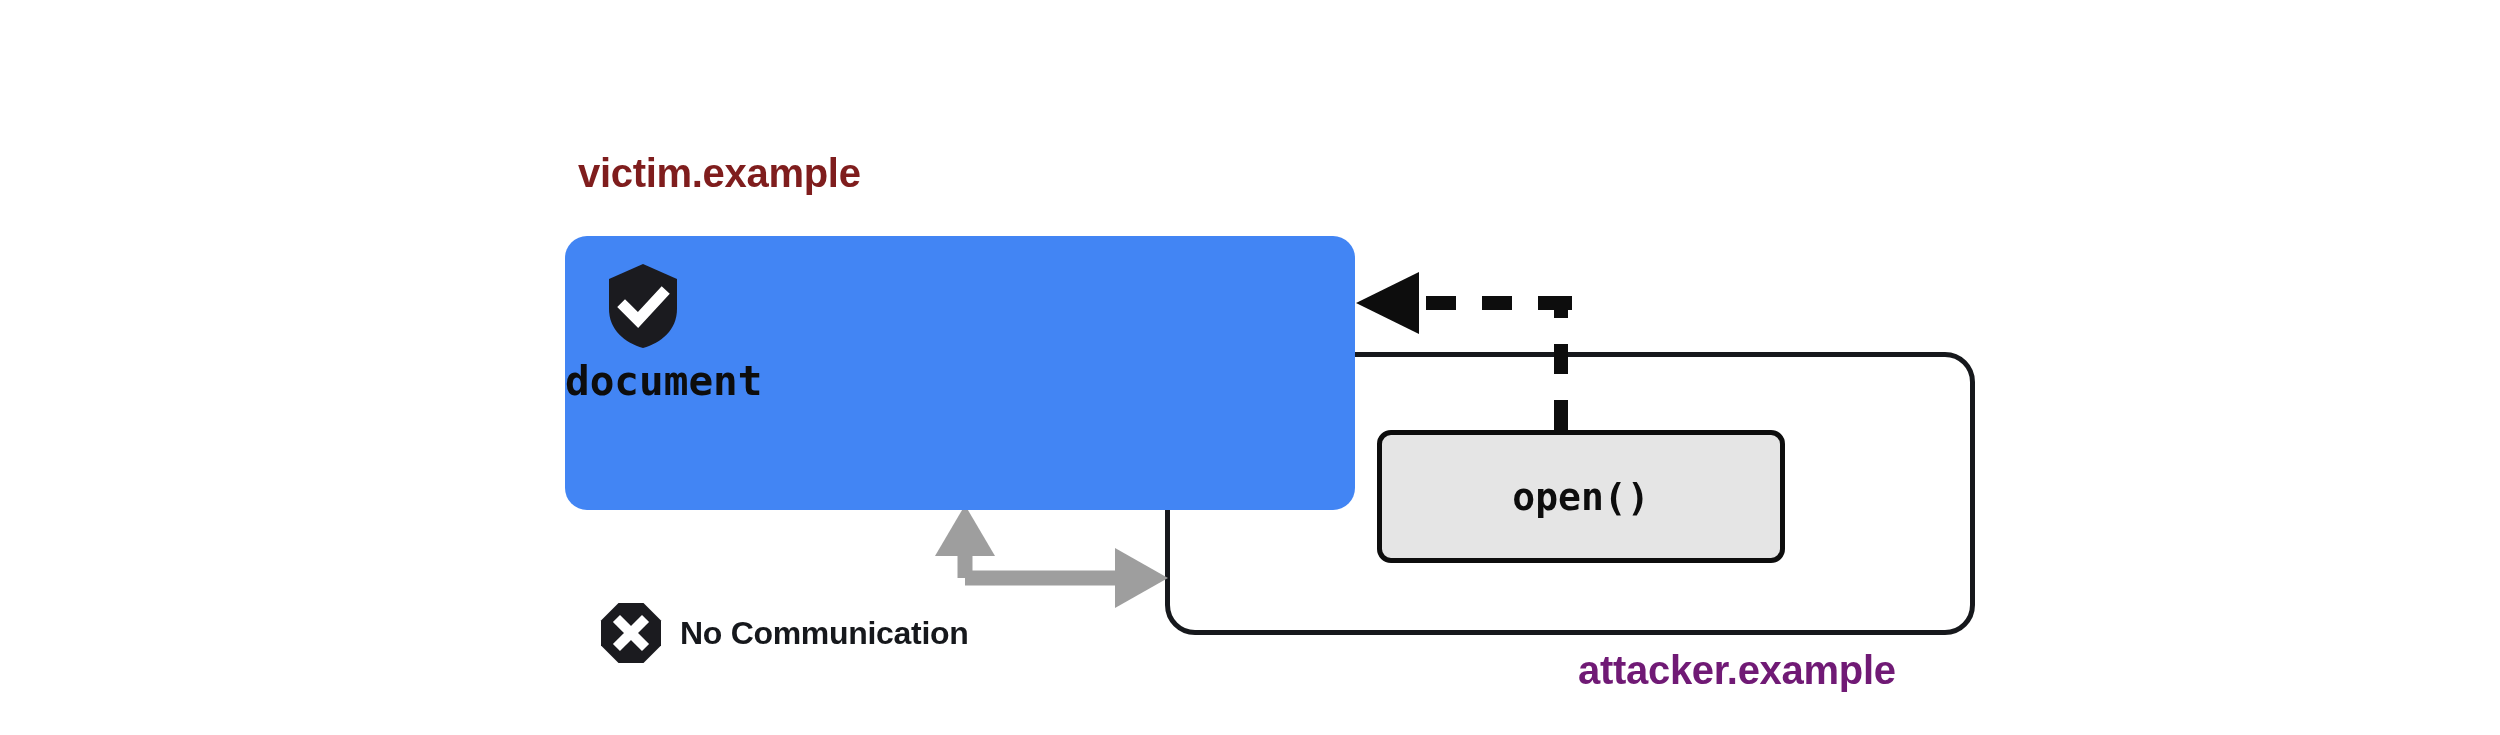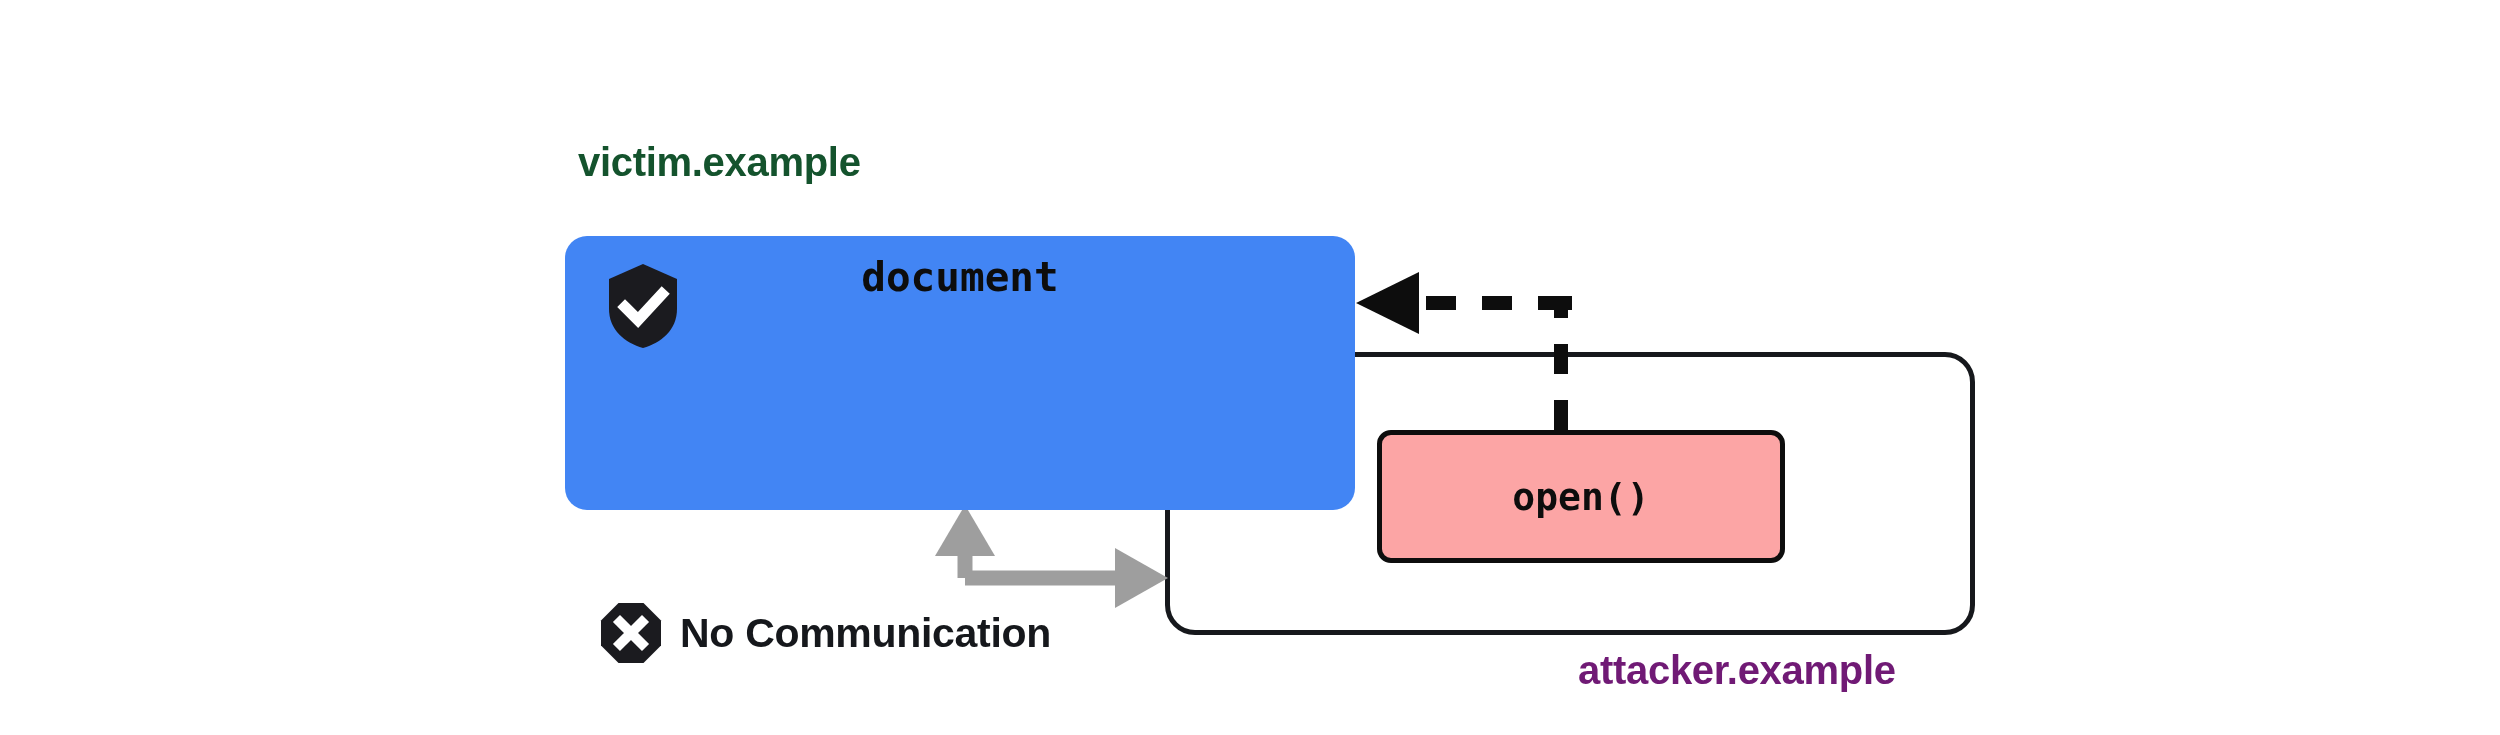--- a/index.html
+++ b/index.html
@@ -25,24 +25,24 @@
   .layer-grey-arrow       { z-index: 2; }
   .layer-victim-box       { z-index: 3; }
   .layer-openbox          { z-index: 4; }
   .layer-dashed           { z-index: 5; }
   .layer-labels           { z-index: 6; }
 
   
   .victim-label {
     position: absolute;
     left: 578px;
-    top: 140px;
+    top: 151px;
     font-size: 40px;
     font-weight: 700;
-    color: #14532d;
+    color: #7f1d1d;
     letter-spacing: -0.3px;
     white-space: nowrap;
   }
   .victim-box {
     position: absolute;
     left: 565px;
     top: 236px;
     width: 790px;
     height: 274px;
     border-radius: 22px;
@@ -55,21 +55,21 @@
     width: 76px;
     height: 88px;
   }
   .victim-text {
     position: absolute;
     left: 0;
     top: 0;
     width: 100%;
     height: 100%;
     display: flex;
-    flex-direction: column;
+    flex-direction: row;
     align-items: center;
     justify-content: flex-start;
     gap: 2px;
     padding-top: 16px;
     box-sizing: border-box;
   }
   .mono-line {
     font-family: "DejaVu Sans Mono", "Liberation Mono", monospace;
     font-weight: 700;
     font-size: 41px;
@@ -105,21 +105,21 @@
   
   .open-box {
     position: absolute;
     left: 1377px;
     top: 430px;
     width: 408px;
     height: 133px;
     border: 5px solid #0d0d0d;
     border-radius: 14px;
     box-sizing: border-box;
-    background: #fca5a5;
+    background: #e5e5e5;
     display: flex;
     align-items: center;
     justify-content: center;
   }
   .open-text {
     font-family: "DejaVu Sans Mono", "Liberation Mono", monospace;
     font-weight: 700;
     font-size: 38px;
     color: #0d0d0d;
     white-space: pre;
@@ -133,21 +133,21 @@
     display: flex;
     align-items: center;
     gap: 18px;
   }
   .octagon-icon {
     width: 62px;
     height: 62px;
     flex: 0 0 auto;
   }
   .nocomm-text {
-    font-size: 41px;
+    font-size: 32px;
     font-weight: 700;
     color: #16181c;
     letter-spacing: -0.3px;
     white-space: nowrap;
   }
 
   
   .svg-overlay {
     position: absolute;
     left: 0;

